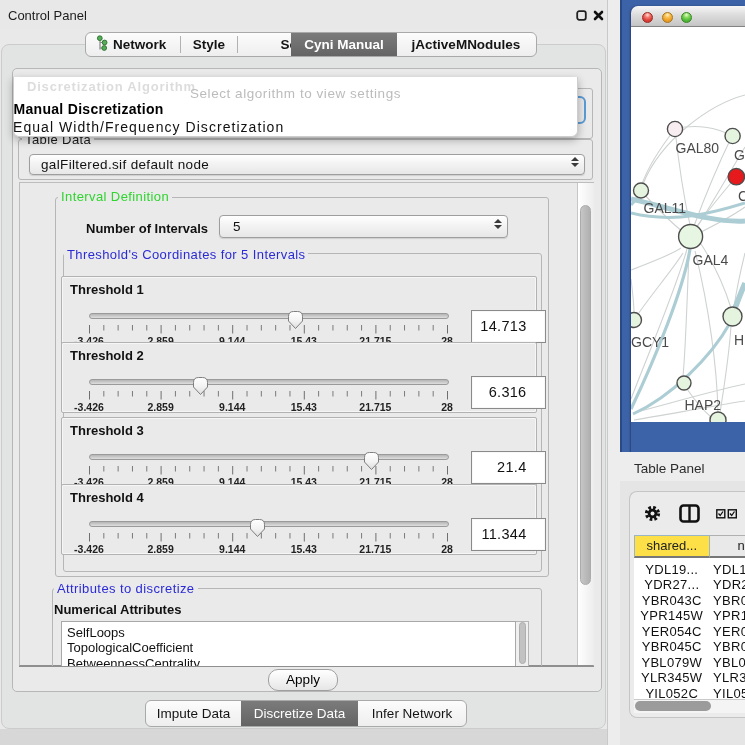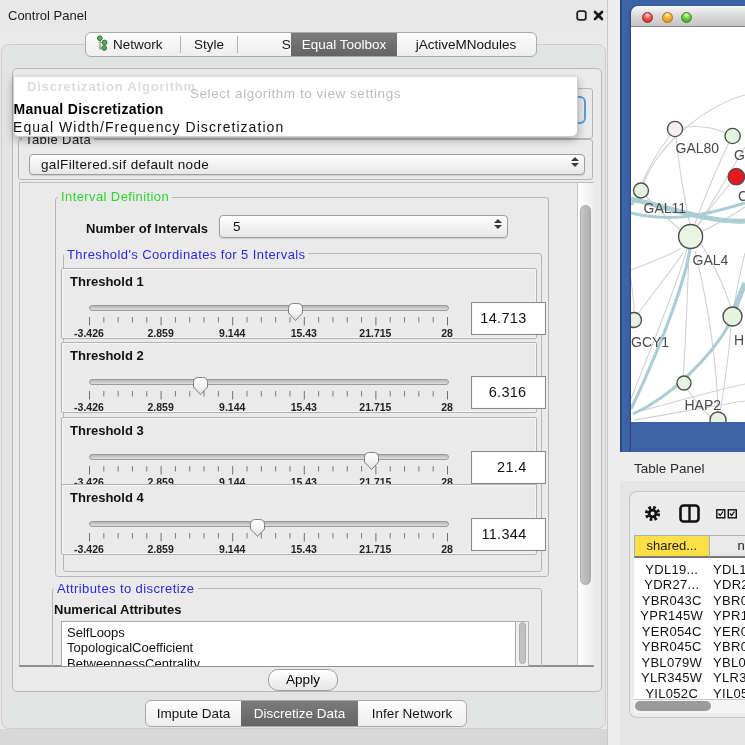--- a/index.html
+++ b/index.html
@@ -36,27 +36,27 @@
       <rect x="1.2" y="1.2" width="8.6" height="8.6" rx="2" fill="none" stroke="#222" stroke-width="1.8"></rect>
     </svg>
   <svg class="abs" style="left:593px;top:10px;" width="11" height="11">
       <path d="M2 2 L9 9 M9 2 L2 9" stroke="#111" stroke-width="2.6" stroke-linecap="round"></path>
     </svg>
 
   <div class="abs" style="left:1px;top:44px;width:605px;height:685px;background:#e2e3e3;border:1px solid #cccccc;border-radius:8px;box-sizing:border-box;"></div>
 
   <div class="abs" style="left:12px;top:68px;width:590px;height:624px;background:#eaeaea;border:1px solid #b7b7b7;border-radius:5px;box-sizing:border-box;"></div>
 
-  <div class="pill" style="left:85px;top:32px;width:450px;height:23px;">
+  <div class="pill" style="left:85px;top:32px;width:450px;height:23px;font-weight:bold;">
     <div class="ptxt" style="left:27px;width:67px;justify-content:flex-start;">Network</div>
     <div class="psep" style="left:94px;"></div>
     <div class="ptxt" style="left:95px;width:56px;">Style</div>
     <div class="psep" style="left:151px;"></div>
     <div class="ptxt" style="left:152px;width:53px;margin-left:36px;">Select</div>
-    <div class="ptxt psel" style="left:205px;width:106px;">Equal Toolbox</div>
+    <div class="ptxt psel" style="left:205px;width:106px;">Cyni Manual</div>
     <div class="ptxt" style="left:311px;width:138px;">jActiveMNodules</div>
   </div>
   <svg class="abs" style="left:96px;top:35px;" width="12" height="16">
     <line x1="4" y1="3" x2="4" y2="14.5" stroke="#8f8f8f" stroke-width="1.3"></line>
     <line x1="4" y1="7.5" x2="8.5" y2="7.5" stroke="#8f8f8f" stroke-width="1"></line>
     <line x1="4" y1="13" x2="8" y2="13" stroke="#8f8f8f" stroke-width="1"></line>
     <circle cx="3.8" cy="3.2" r="2.4" fill="#54ad57" stroke="#2c702e" stroke-width="0.9"></circle>
     <circle cx="8.6" cy="7.5" r="2.4" fill="#54ad57" stroke="#2c702e" stroke-width="0.9"></circle>
     <circle cx="8.2" cy="13" r="2.4" fill="#54ad57" stroke="#2c702e" stroke-width="0.9"></circle>
   </svg>
@@ -92,21 +92,21 @@
     <div class="abs" style="left:13px;top:3px;font-size:13.5px;color:#111;">5</div>
     <div class="ar" style="top:3px;">
         <div class="tri-up"></div>
         <div class="tri-dn"></div>
       </div>
   </div>
 
   <div class="fs" style="left:63px;top:253px;width:477px;height:317px;"></div>
   <div class="fslbl" style="left:64px;top:248px;color:#2b2bd6;">Threshold's Coordinates for 5 Intervals</div>
 
-  <div class="slpanel" style="top:268px;">
+  <div class="slpanel" style="top:276px;">
     <div class="ttl">Threshold 1</div>
     <div class="track"></div>
     <svg class="thumb" style="left:225.2px;" width="17" height="20" viewBox="0 0 17 20">
         <defs>
           <linearGradient id="tg" x1="0" y1="0" x2="0" y2="1">
             <stop offset="0" stop-color="#ffffff"></stop>
             <stop offset="0.55" stop-color="#f2f2f2"></stop>
             <stop offset="1" stop-color="#dddddd"></stop>
           </linearGradient>
         </defs>

